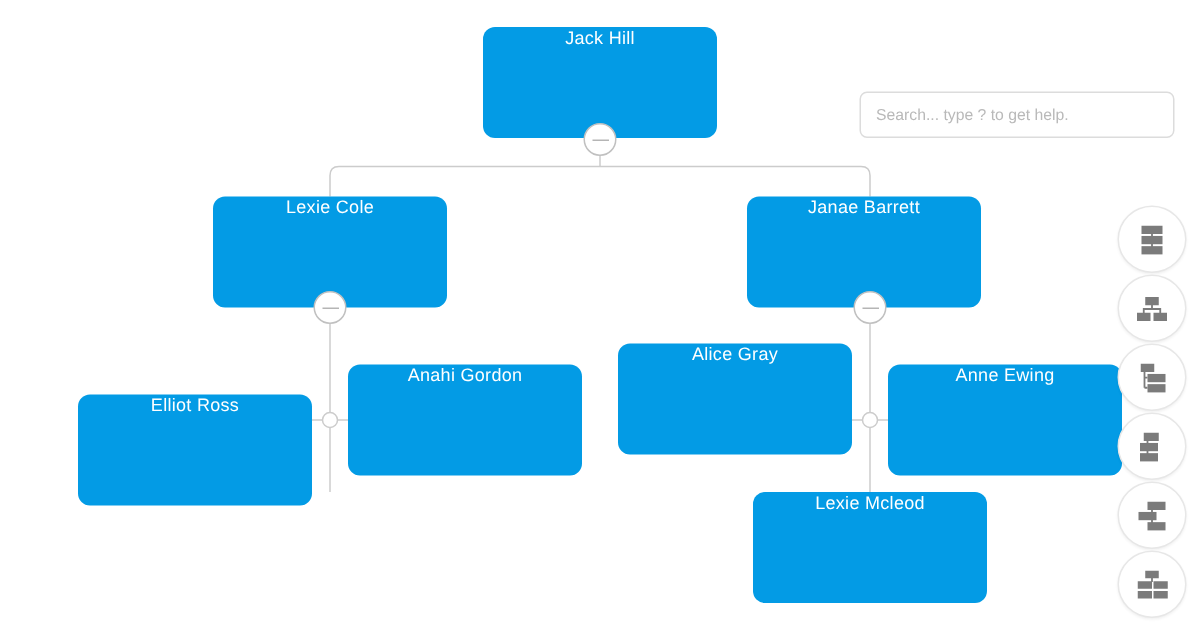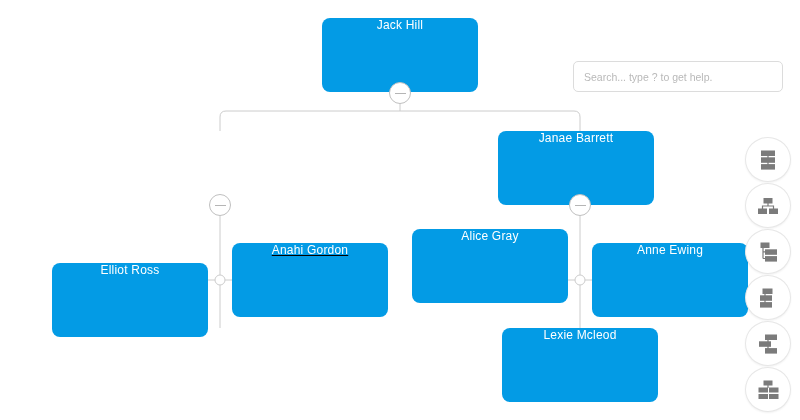--- a/index.html
+++ b/index.html
@@ -107,27 +107,30 @@
       <path d="M208,280 L232,280"></path>
       <path d="M568,280 L592,280"></path>
     </g>
     <circle cx="220" cy="280" r="5" fill="#ffffff" stroke="#cccccc"></circle>
     <circle cx="580" cy="280" r="5" fill="#ffffff" stroke="#cccccc"></circle>
   </svg>
 
   <div class="node" style="left:322px; top:18px;">
     <span class="node-label">Jack Hill</span>
   </div>
+  <div class="node" style="left:142px; top:131px;">
+    <span class="node-label">Lexie Cole</span>
+  </div>
   <div class="node" style="left:498px; top:131px;">
     <span class="node-label">Janae Barrett</span>
   </div>
   <div class="node" style="left:52px; top:243px;margin-top:20px;">
     <span class="node-label">Elliot Ross</span>
   </div>
-  <div class="node" style="left:232px; top:243px;text-decoration:underline;">
+  <div class="node" style="left:232px; top:243px;">
     <span class="node-label">Anahi Gordon</span>
   </div>
   <div class="node" style="left:412px; top:229px;">
     <span class="node-label">Alice Gray</span>
   </div>
   <div class="node" style="left:592px; top:243px;">
     <span class="node-label">Anne Ewing</span>
   </div>
   <div class="node" style="left:502px; top:328px;">
     <span class="node-label">Lexie Mcleod</span>

